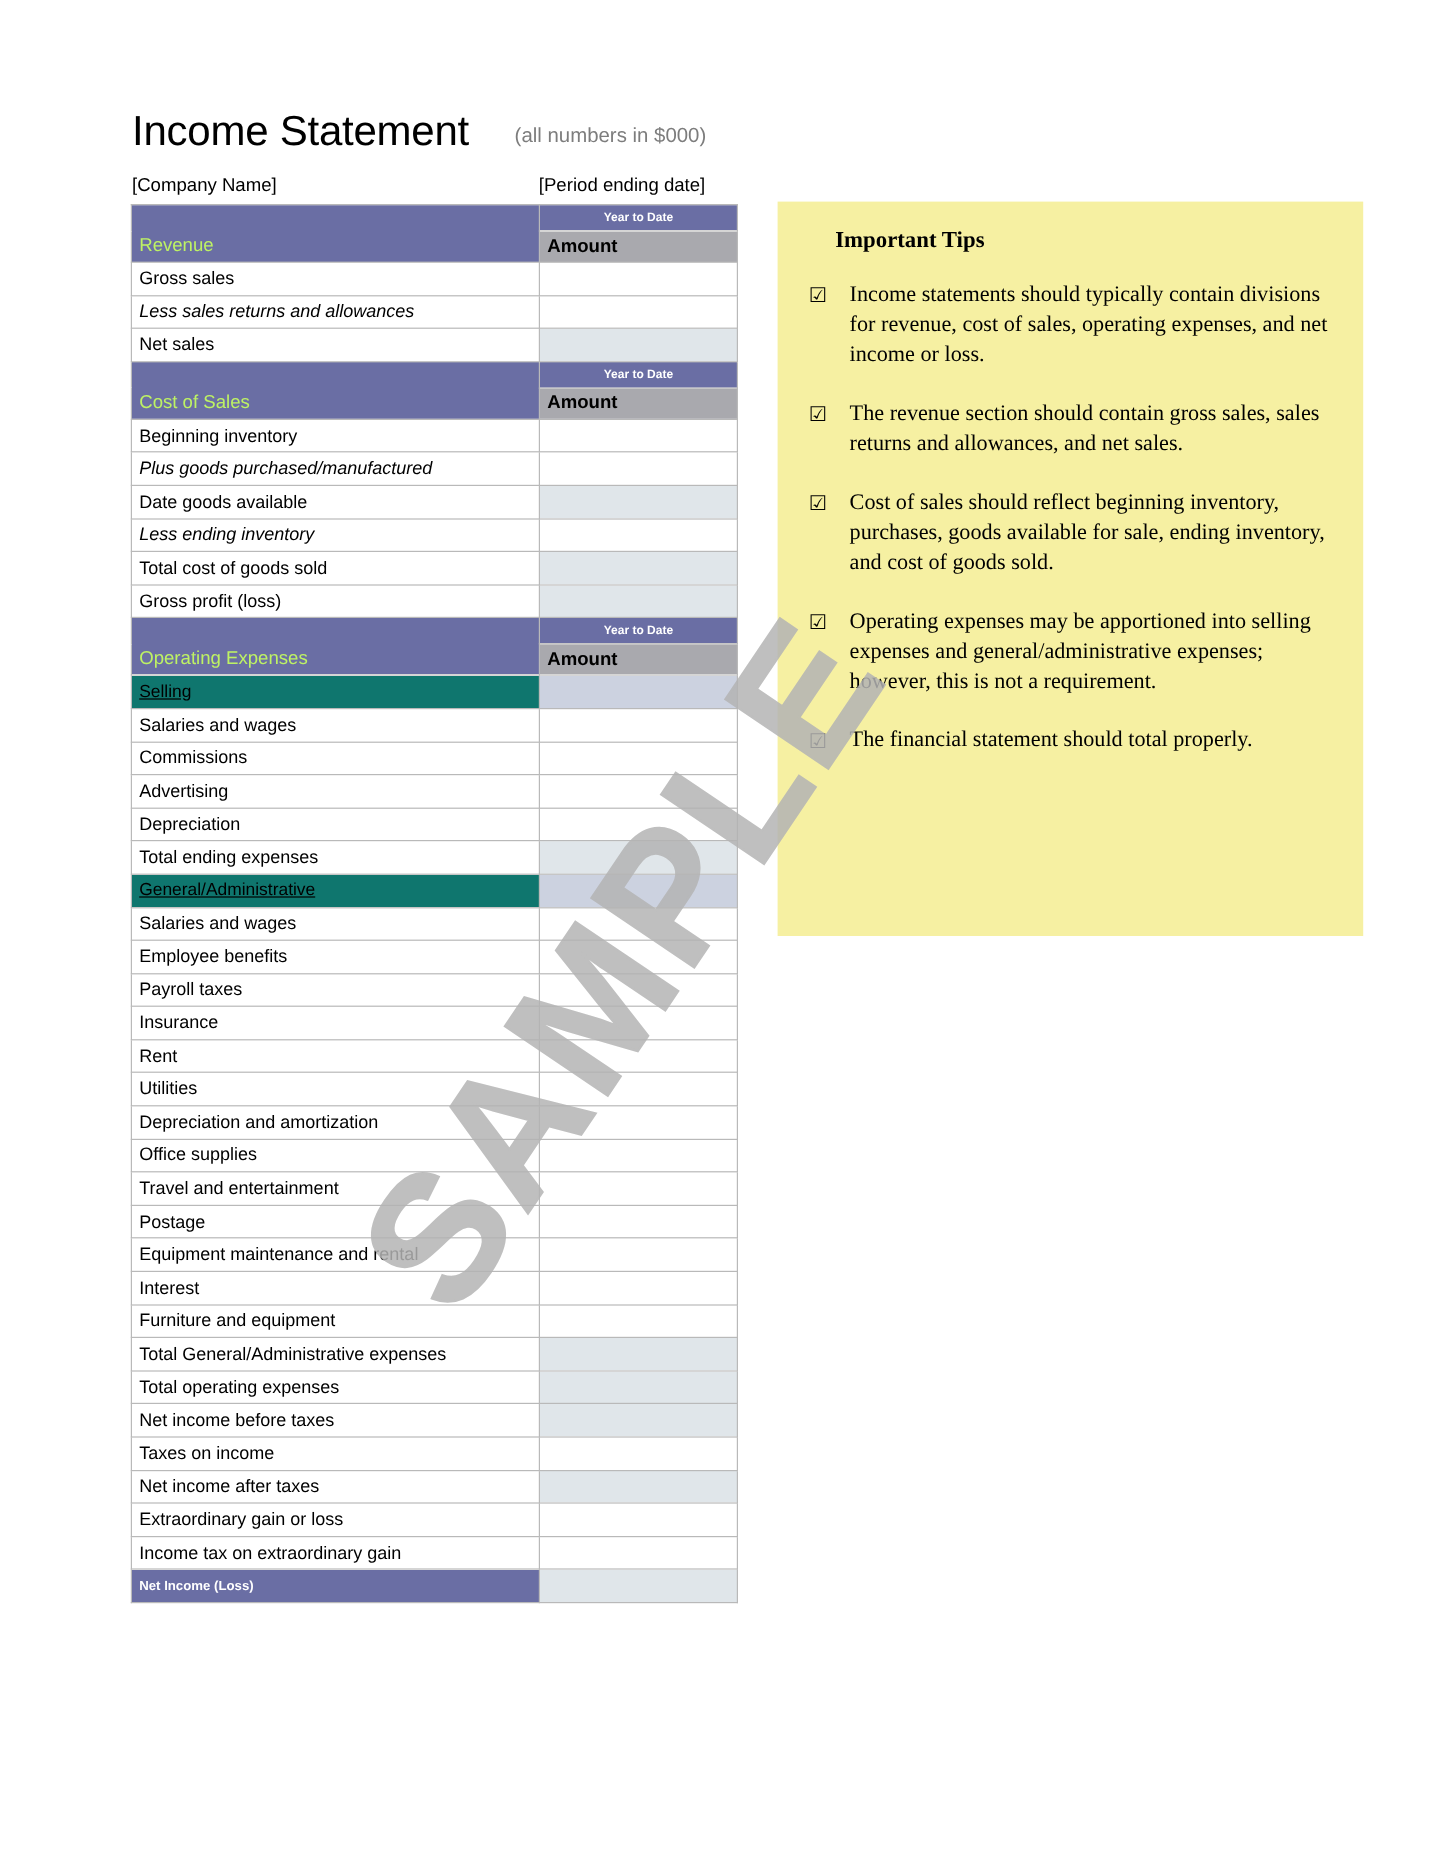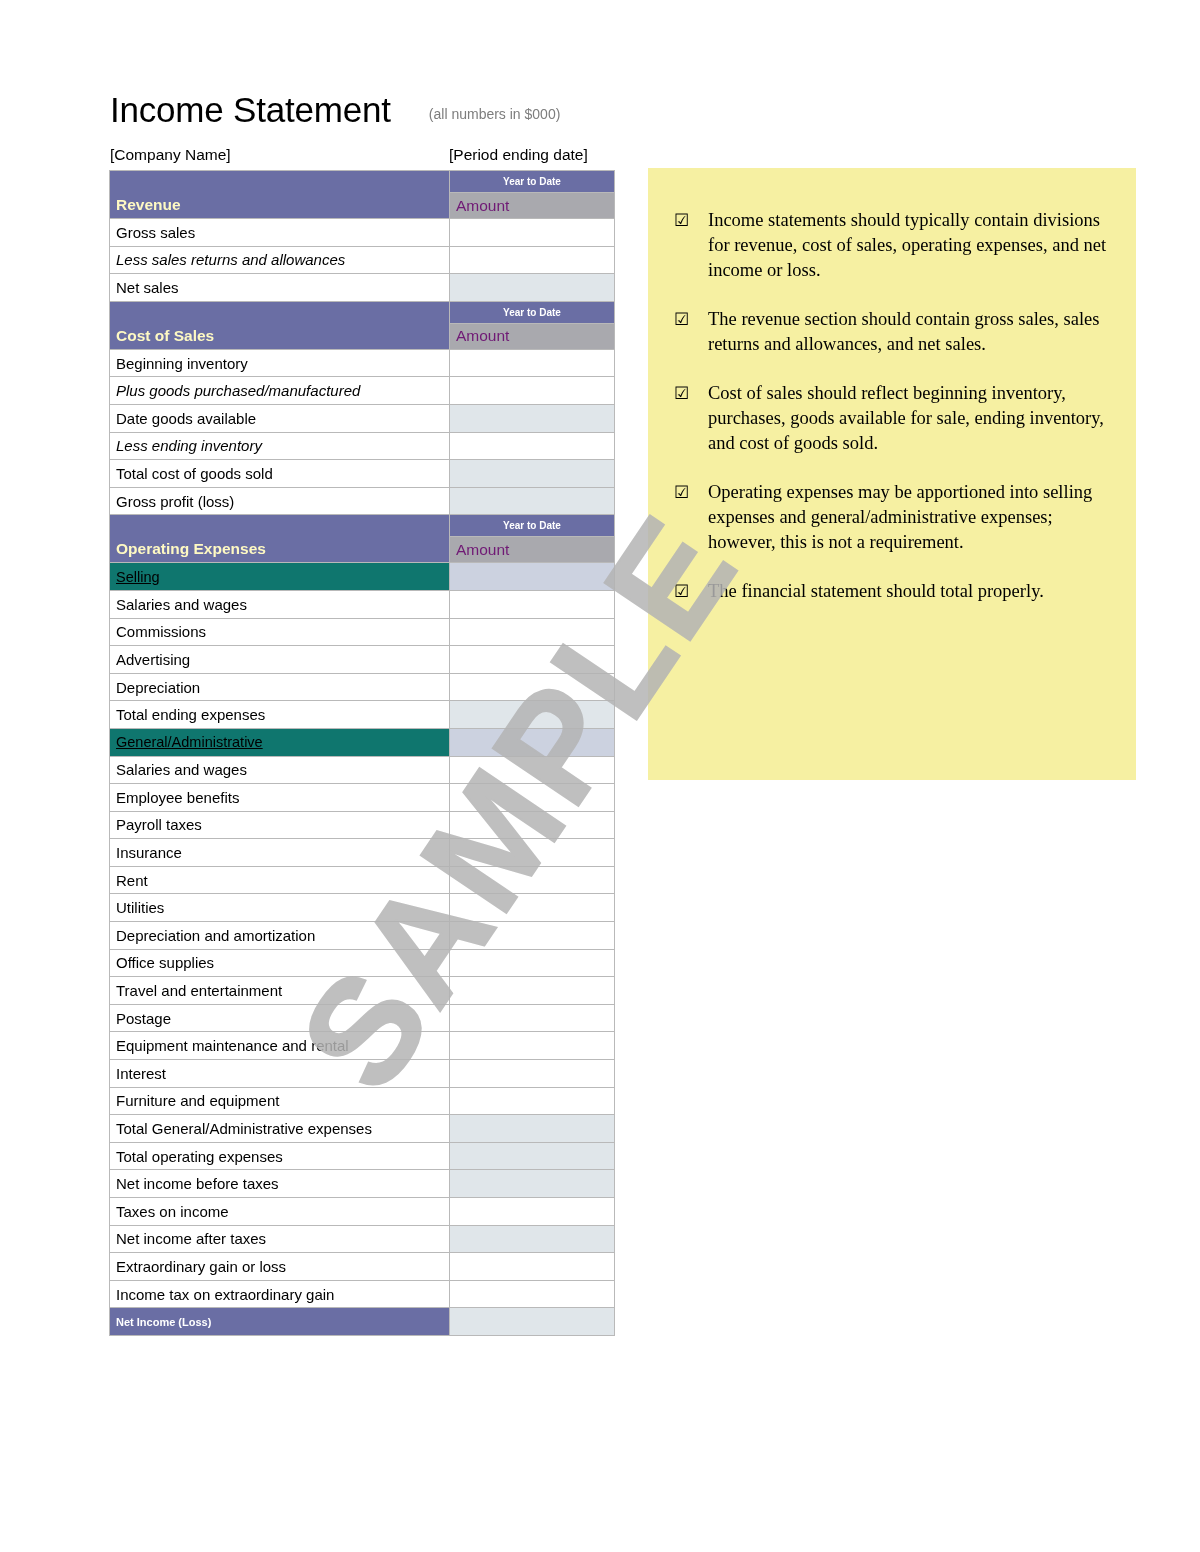--- a/index.html
+++ b/index.html
@@ -33,21 +33,21 @@
   }
   .doc-title {
     font-size: 35px;
     font-weight: normal;
     letter-spacing: -0.2px;
     line-height: 44px;
     display: inline-block;
     vertical-align: baseline;
   }
   .doc-subtitle {
-    font-size: 14px;
+    font-size: 17px;
     color: #7d7d7d;
     display: inline-block;
     margin-left: 38px;
     vertical-align: baseline;
     position: relative;
     top: -3px;
   }
 
   .meta-row {
     position: absolute;
@@ -85,42 +85,42 @@
     box-sizing: border-box;
     white-space: nowrap;
     overflow: hidden;
   }
   .col-label { width: 340px; }
   .col-amt   { width: 165px; }
 
   
   .sec-label {
     background: #6a6ea4;
-    color: #fef9c3;
-    font-weight: bold;
+    color: #bef264;
+    font-weight: normal;
     font-size: 15.5px;
     border: 1px solid #6a6ea4;
     vertical-align: bottom !important;
     padding-bottom: 4px !important;
     margin-left: 44px;
   }
   .sec-ytd {
     background: #6a6ea4;
     color: #ffffff;
     font-weight: bold;
     font-size: 10px;
     text-align: center;
     height: 22px !important;
     border: 1px solid #6a6ea4;
     padding: 0 !important;
   }
   .sec-amount {
     background: #a9a9ae;
-    color: #701a75;
-    font-weight: normal;
+    color: #000000;
+    font-weight: bold;
     font-size: 15.5px;
     height: 26px !important;
     border: 1px solid #a9a9ae;
   }
 
   
   .subsec {
     background: #0f766e;
     font-size: 14.5px;
     text-decoration: underline;
@@ -392,20 +392,21 @@
           <td></td>
         </tr>
         <tr>
           <td class="net-label">Net Income (Loss)</td>
           <td class="shaded"></td>
         </tr>
       </tbody>
   </table>
 
   <div class="tips">
+    <div class="tips-title">Important Tips</div>
     <ul class="tips-list" id="tips-list">
         <li class="tip"><span class="tip-check">☑</span><span>Income statements should typically contain divisions for revenue, cost of sales, operating expenses, and net income or loss.</span></li>
         <li class="tip"><span class="tip-check">☑</span><span>The revenue section should contain gross sales, sales returns and allowances, and net sales.</span></li>
         <li class="tip"><span class="tip-check">☑</span><span>Cost of sales should reflect beginning inventory, purchases, goods available for sale, ending inventory, and cost of goods sold.</span></li>
         <li class="tip"><span class="tip-check">☑</span><span>Operating expenses may be apportioned into selling expenses and general/administrative expenses; however, this is not a requirement.</span></li>
         <li class="tip"><span class="tip-check">☑</span><span>The financial statement should total properly.</span></li>
       </ul>
   </div>
 
   <div class="watermark">

